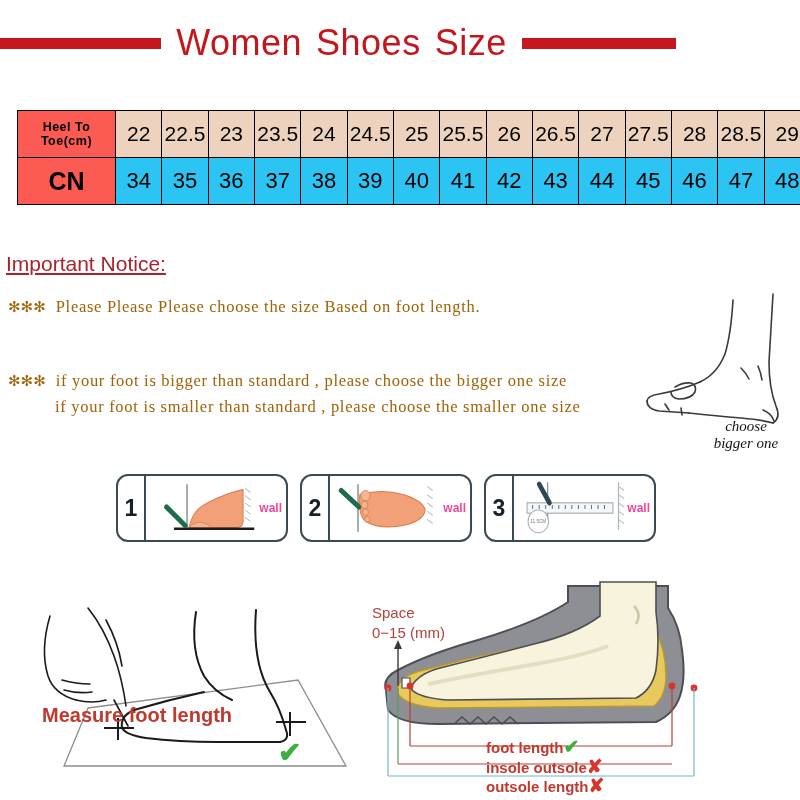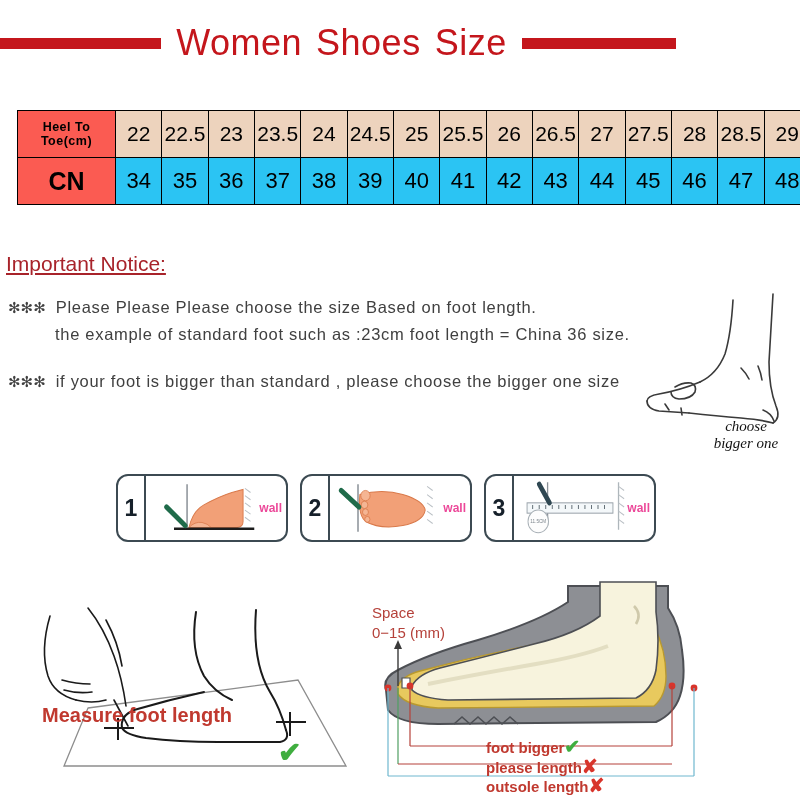--- a/index.html
+++ b/index.html
@@ -78,22 +78,22 @@
     top: 252px; left: 6px;
     font-size: 21px;
     color: #a8232a;
     text-decoration: underline;
     font-family: "Liberation Sans", sans-serif;
   }
   .notice-block {
     position: absolute;
     left: 8px;
     font-size: 16.5px;
-    color: #404040;
-    font-family: Liberation Sans, sans-serif;
+    color: #a16207;
+    font-family: Liberation Serif, serif;
     letter-spacing: 0.7px;
     white-space: nowrap;
   }
   .notice-block.b1 { top: 294px; }
   .notice-block.b2 { top: 368px; }
   .nline { line-height: 26px; }
   .nline .stars { letter-spacing: 0px; margin-right: 10px; font-size: 15px; }
   .nline.indent { padding-left: 47px; }
 
   
@@ -254,27 +254,27 @@
   </tr>
 </tbody>
   </table>
 
 <div class="notice-title">Important Notice:</div>
 
 <div class="notice-block b1">
   <div class="nline">
     <span class="stars">✻✻✻</span><span>Please Please Please choose the size Based on foot length.</span>
   </div>
-  <div class="nline indent">the example of standard foot such as :23cm foot length = China 36 size.</div>
 </div>
 
 <div class="notice-block b2">
   <div class="nline">
     <span class="stars">✻✻✻</span><span>if your foot is bigger than standard , please choose the bigger one size</span>
   </div>
+  <div class="nline indent">if your foot is smaller than standard , please choose the smaller one size</div>
 </div>
 
 <div class="foot-art">
   <svg width="155" height="175" viewBox="0 0 155 175">
     <g fill="none" stroke="#3a3a3a" stroke-width="1.6" stroke-linecap="round" stroke-linejoin="round">
 
       <path d="M128 12 L124 80 Q124 106 131 124 Q136 136 128 141"></path>
 
       <path d="M88 18 Q86 52 80 72 Q72 92 55 100"></path>
 
@@ -462,21 +462,21 @@
   </svg>
 </div>
 
 <div class="space-label">
   <div>Space</div>
   <div>0−15 (mm)</div>
 </div>
 
 <div class="len-labels">
   <div>
-    <span>foot bigger</span><span class="mark-ok">✔</span>
+    <span>foot length</span><span class="mark-ok">✔</span>
   </div>
   <div>
-    <span>please length</span><span class="mark-no">✘</span>
+    <span>insole outsole</span><span class="mark-no">✘</span>
   </div>
   <div>
     <span>outsole length</span><span class="mark-no">✘</span>
   </div>
 </div>
 
 </body></html>

